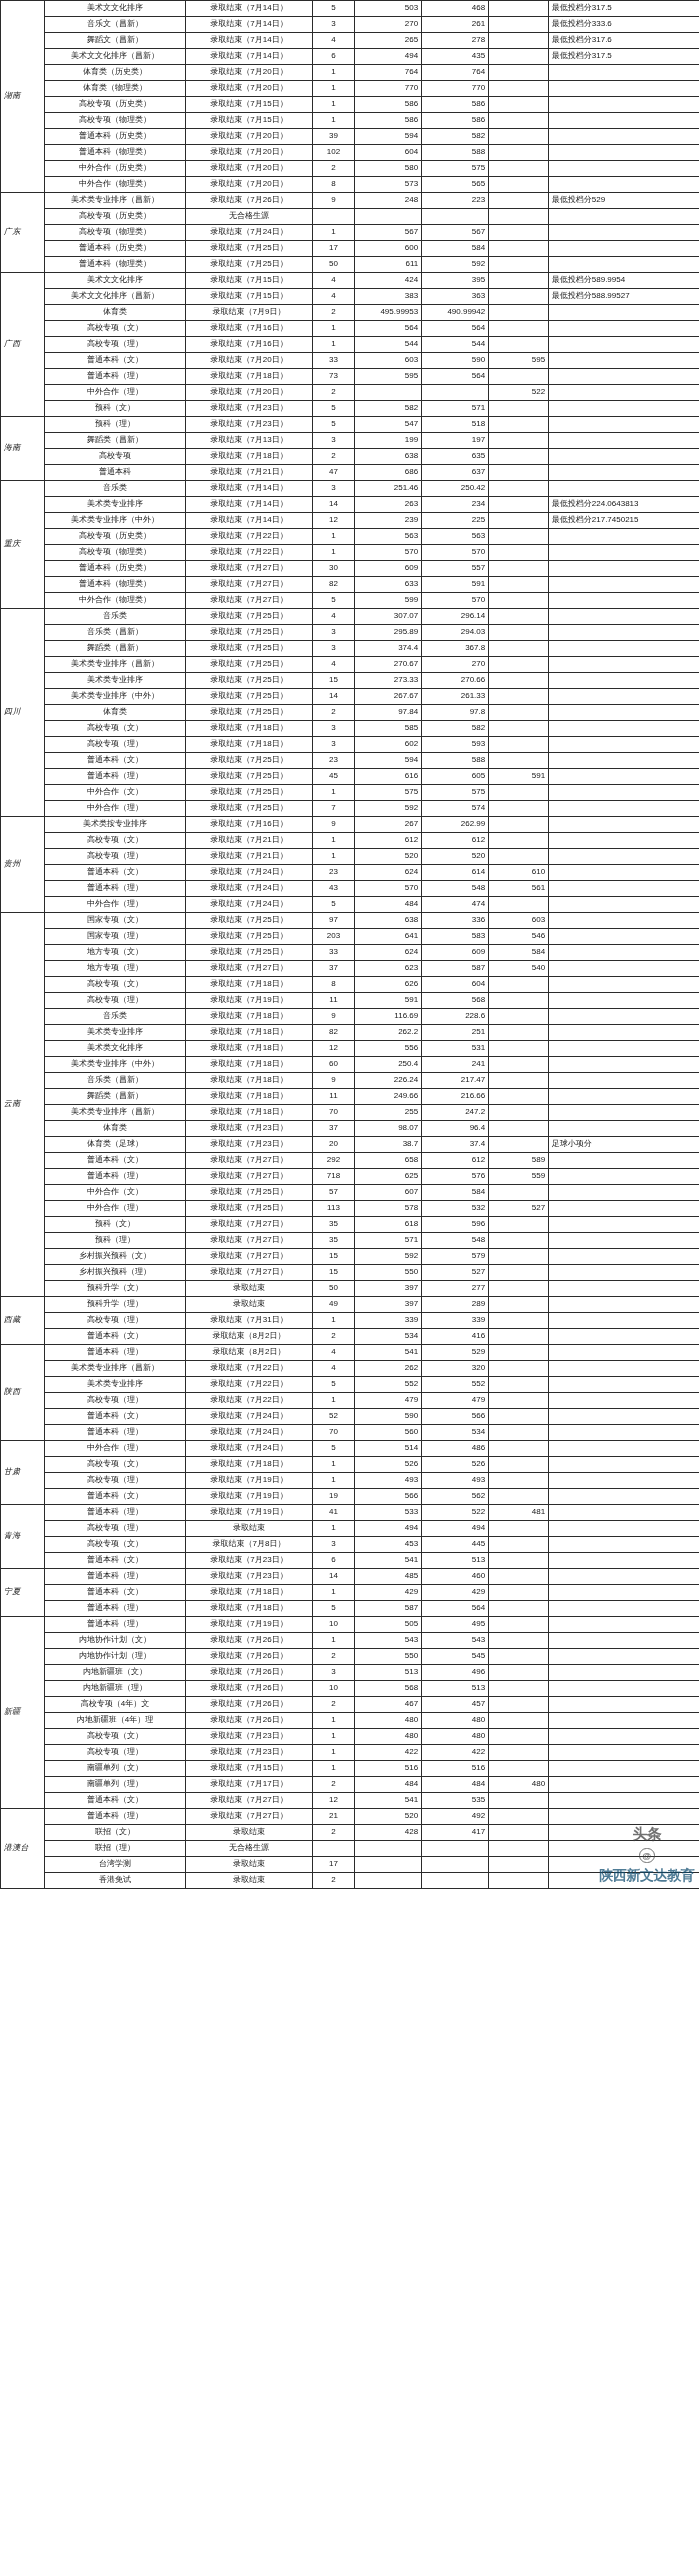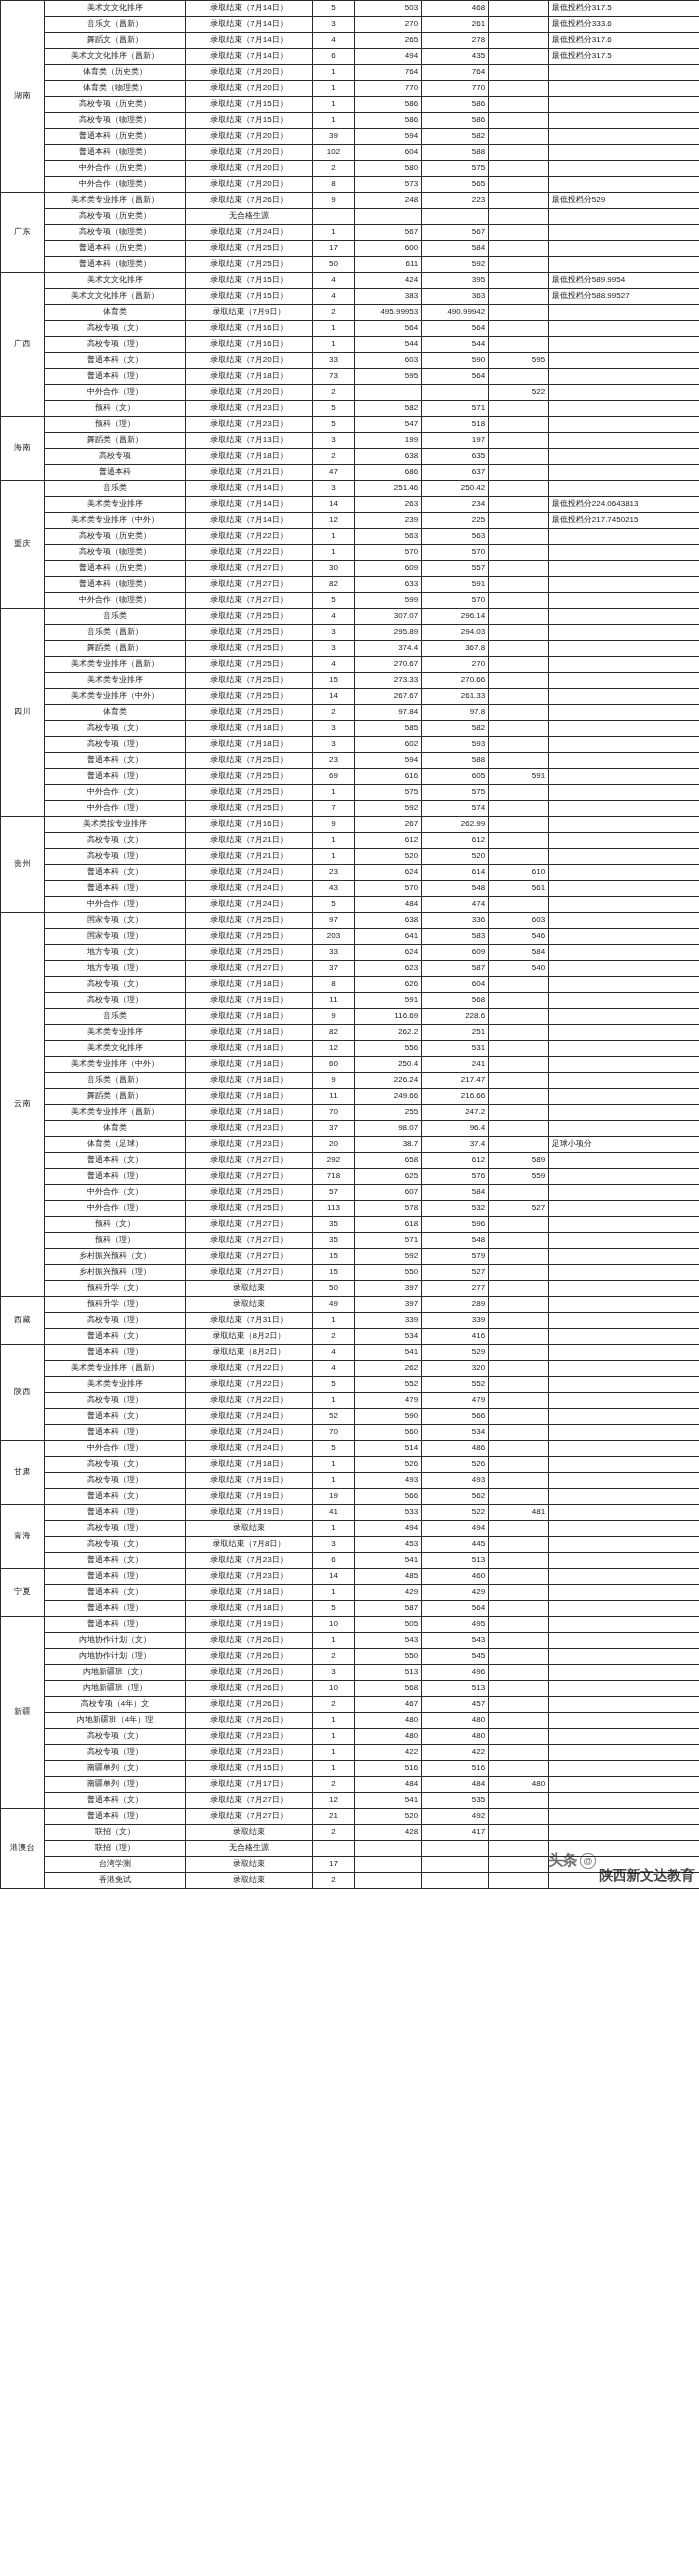--- a/index.html
+++ b/index.html
@@ -35,24 +35,24 @@
   col.c-prov  { width: 44px; }
   col.c-type  { width: 141px; }
   col.c-stat  { width: 127px; }
   col.c-num   { width: 42px; }
   col.c-max   { width: 67px; }
   col.c-min   { width: 67px; }
   col.c-extra { width: 60px; }
   col.c-note  { width: 153px; }
 
   td.prov {
-    text-align: center;
     vertical-align: middle;
     font-size: 8.4px;
     letter-spacing: 0.4px;
+    font-style: italic;
   }
   td.type {
     text-align: center;
   }
   td.stat {
     text-align: center;
   }
   td.num {
     text-align: center;
   }
@@ -69,20 +69,21 @@
   
   #watermark {
     position: absolute;
     right: 5.6px;
     bottom: 4.2px;
     display: flex;
     align-items: center;
     gap: 3.5px;
     opacity: 0.72;
     pointer-events: none;
+    flex-direction: column;
   }
   #watermark .wm-tt {
     font-size: 15px;
     font-weight: bold;
     color: #3b3b3b;
     letter-spacing: -0.7px;
   }
   #watermark .wm-at {
     display: inline-flex;
     align-items: center;
@@ -91,23 +92,22 @@
     height: 13.4px;
     border: 1.4px solid #3b3b3b;
     border-radius: 50%;
     font-size: 9.1px;
     font-weight: bold;
     color: #3b3b3b;
   }
   #watermark .wm-name {
     font-size: 14px;
     font-weight: bold;
-    color: #000000;
+    color: #0c4a6e;
     letter-spacing: -0.4px;
-    margin-top: 30px;
   }
 </style>
 </head>
 <body>
 
 <div id="sheet">
   <table class="grid">
     <colgroup>
       <col class="c-prov">
         <col class="c-type">
@@ -553,21 +553,21 @@
           <td class="stat">录取结束（7月25日）</td>
           <td class="num">23</td>
           <td class="val">594</td>
           <td class="val">588</td>
           <td class="val blank"></td>
           <td class="note blank"></td>
         </tr>
         <tr>
           <td class="type">普通本科（理）</td>
           <td class="stat">录取结束（7月25日）</td>
-          <td class="num">69</td>
+          <td class="num">45</td>
           <td class="val">616</td>
           <td class="val">605</td>
           <td class="val">591</td>
           <td class="note blank"></td>
         </tr>
         <tr>
           <td class="type">中外合作（文）</td>
           <td class="stat">录取结束（7月25日）</td>
           <td class="num">1</td>
           <td class="val">575</td>

